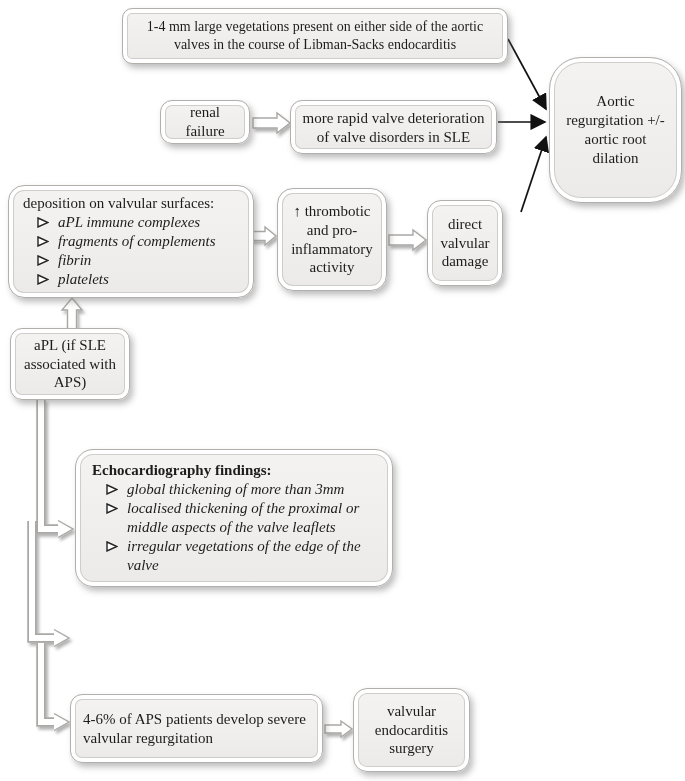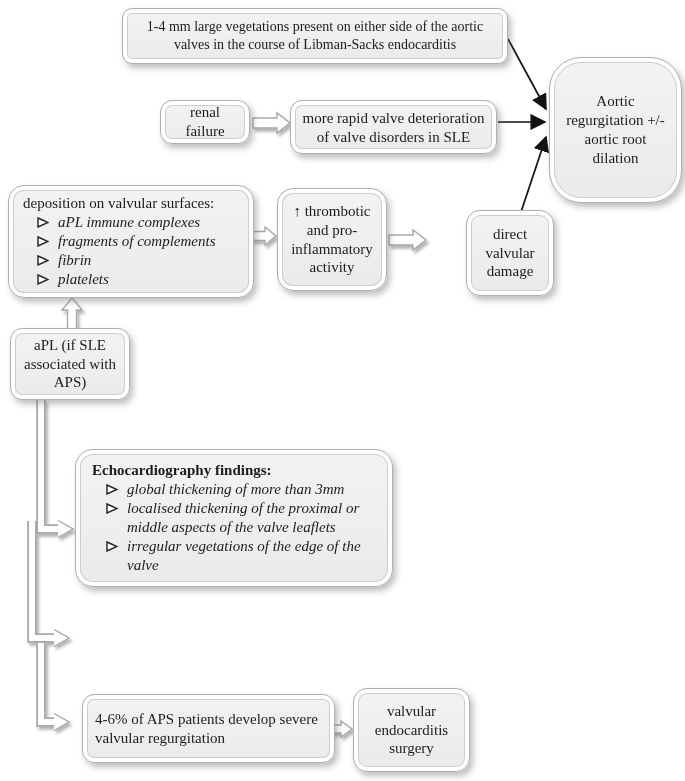--- a/index.html
+++ b/index.html
@@ -23,26 +23,26 @@
   .b-title{padding-left:2px;text-align:right;}
   .bold{font-weight:bold;}
 
   
   #box-vegetations{left:122px;top:8px;width:386px;height:56px;border-radius:10px;font-size:14px;padding:4px 8px;}
   #box-aortic{left:549px;top:57px;width:133px;height:146px;border-radius:32px;}
   #box-renal{left:160px;top:100px;width:90px;height:44px;border-radius:12px;font-family:Liberation Serif, serif;}
   #box-deterioration{left:290px;top:100px;width:207px;height:54px;border-radius:12px;justify-content:flex-end;}
   #box-deposition{left:8px;top:185px;width:246px;height:113px;border-radius:16px;padding:8px 8px 8px 12px;}
   #box-thrombotic{left:277px;top:188px;width:110px;height:103px;border-radius:16px;padding:6px;}
-  #box-damage{left:427px;top:210px;width:88px;height:86px;border-radius:14px;margin-left:39px;}
+  #box-damage{left:427px;top:200px;width:76px;height:86px;border-radius:14px;}
   #box-apl{left:10px;top:328px;width:120px;height:72px;border-radius:12px;}
   #box-echo{left:75px;top:449px;width:318px;height:138px;border-radius:18px;padding:8px 10px 8px 14px;}
   #box-echo li span[data-bind]{max-width:250px;}
   #box-apl40{left:70px;top:610px;width:292px;height:57px;border-radius:12px;padding:6px 12px;}
-  #box-aps46{left:82px;top:694px;width:253px;height:69px;border-radius:12px;padding:6px 12px;}
+  #box-aps46{left:70px;top:694px;width:253px;height:69px;border-radius:12px;padding:6px 12px;}
   #box-surgery{left:353px;top:688px;width:117px;height:84px;border-radius:14px;}
 </style>
 </head>
 <body>
 
 <div id="stage">
 
   <svg id="connectors" width="685" height="781" viewBox="0 0 685 781">
     <defs>
       <marker id="bhead" viewBox="0 0 10 10" refX="9" refY="5" markerWidth="9.5" markerHeight="9.5" orient="auto">

